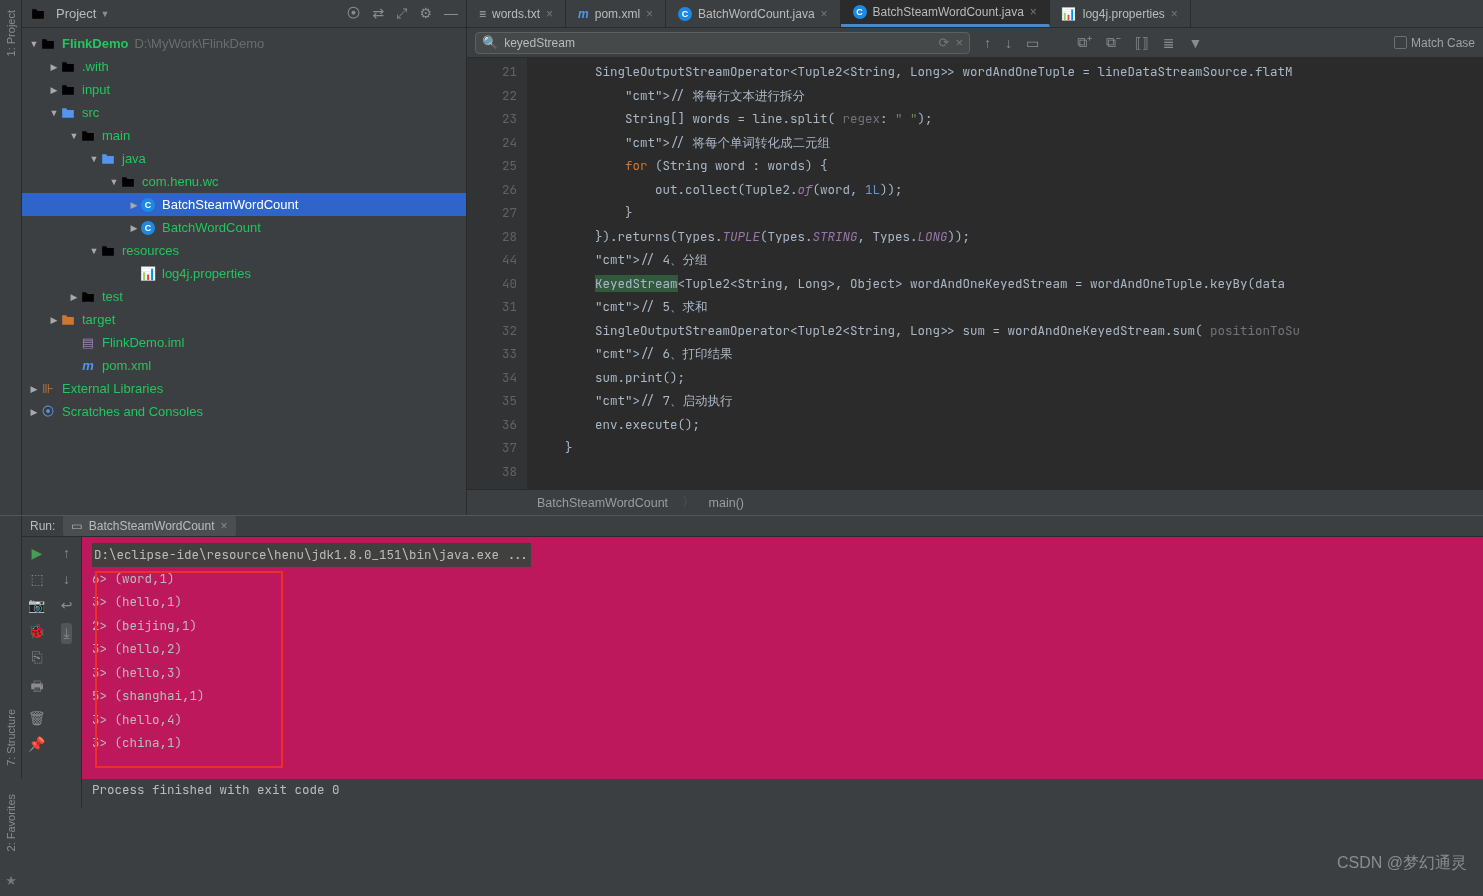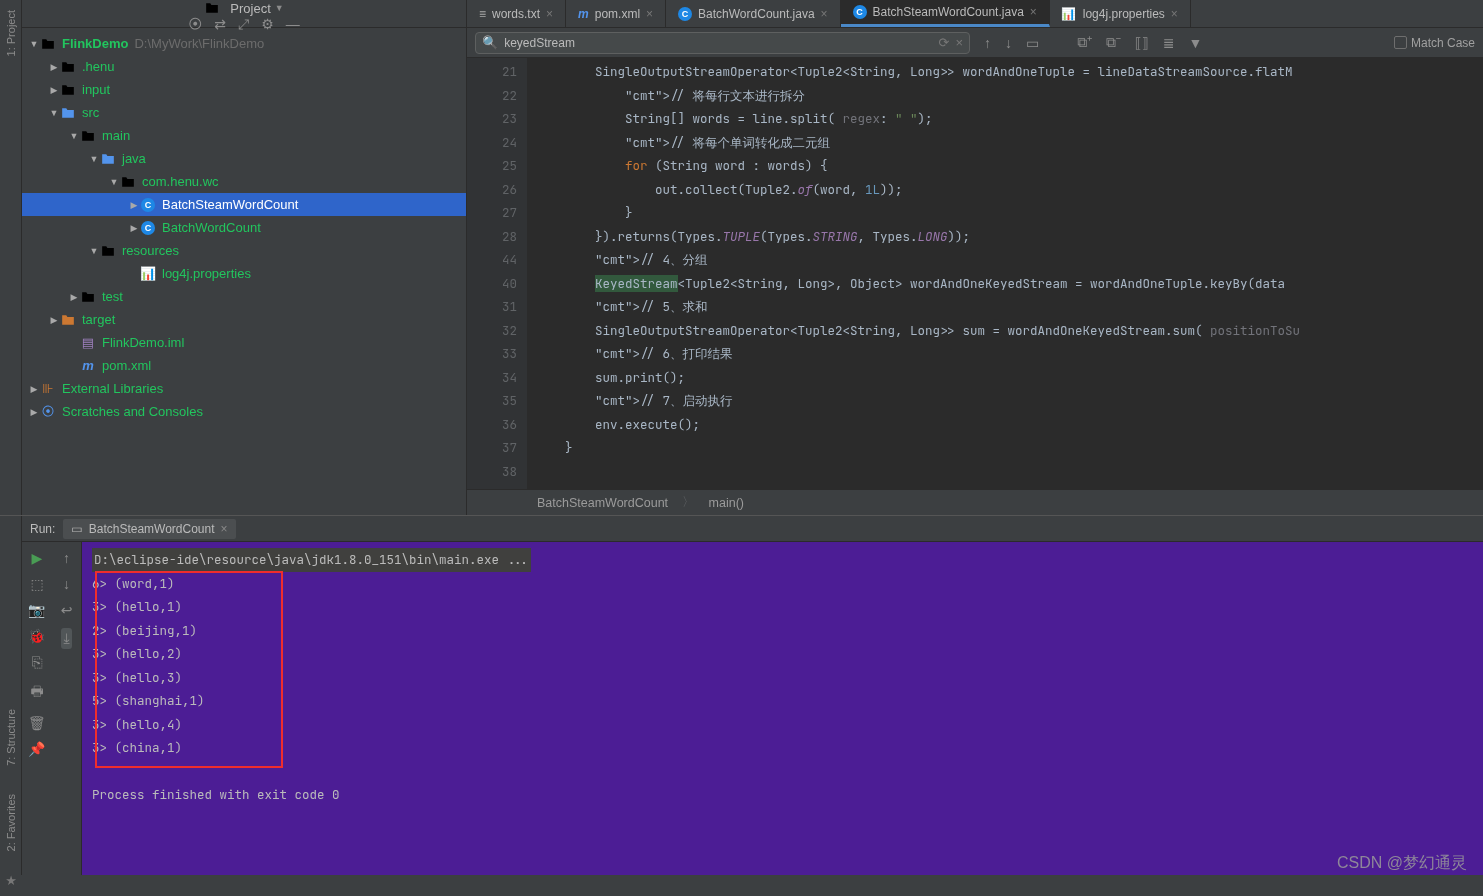--- a/index.html
+++ b/index.html
@@ -43,21 +43,20 @@
     display: flex;
     flex-direction: column;
     border-right: 1px solid #2b2b2b;
   }
   .project-header {
     height: 28px;
     display: flex;
     align-items: center;
     padding: 0 8px;
     border-bottom: 1px solid #2b2b2b;
-    flex-direction: column;
   }
   .project-header .title {
     flex: 1;
     display: flex;
     align-items: center;
     gap: 4px;
     color: #bbbbbb;
   }
   .project-header .icons {
     display: flex;
@@ -191,22 +190,22 @@
     display:flex; align-items:center;
     gap:14px; padding:0 20px 0 70px;
     font-size:12.5px; color:#9b9b9b;
     border-top:1px solid #2b2b2b;
     background:#3c3f41;
   }
   .crumbs span.sep { color:#606366; }
 
   
   .run-panel {
-    height: 360px;
-    background:#4c1d95;
+    height: 264px;
+    background:#be185d;
     border-top: 1px solid #555;
     display:flex;
   }
   .run-left {
     width:22px;
     background:#3c3f41;
     border-right:1px solid #2b2b2b;
   }
   .run-body { flex:1; display:flex; flex-direction:column; }
   .run-header {
@@ -312,21 +311,21 @@
         <span class="node-label" style="font-weight:bold">FlinkDemo</span>
         <span class="path-dim">D:\MyWork\FlinkDemo</span>
       </div>
       <div class="tree-row" style="padding-left:26px">
           <span class="arrow">▶</span>
           <span class="node-icon">
             <svg class="folder-svg" viewBox="0 0 24 20">
               <path d="M2 2h7l2 3h11v13H2z"></path>
             </svg>
           </span>
-          <span class="node-label">.henu</span>
+          <span class="node-label">.with</span>
         </div>
       <div class="tree-row" style="padding-left:26px">
           <span class="arrow">▶</span>
           <span class="node-icon">
             <svg class="folder-svg" viewBox="0 0 24 20">
               <path d="M2 2h7l2 3h11v13H2z"></path>
             </svg>
           </span>
           <span class="node-label">input</span>
         </div>
@@ -559,21 +558,21 @@
         <span class="run-icon">🗑</span>
         <span class="run-icon">📌</span>
       </div>
       <div class="run-icons-col two">
         <span class="run-icon">↑</span>
         <span class="run-icon">↓</span>
         <span class="run-icon">↩</span>
         <span class="run-icon" style="background:#515658;padding:2px;border-radius:3px">⤓</span>
       </div>
       <div class="console" id="console">
-          <pre style="font-family:inherit"><span class="console-cmd">D:\eclipse-ide\resource\java\jdk1.8.0_151\bin\main.exe ...</span>
+          <pre style="font-family:inherit"><span class="console-cmd">D:\eclipse-ide\resource\henu\jdk1.8.0_151\bin\java.exe ...</span>
 6&gt; (word,1)
 3&gt; (hello,1)
 2&gt; (beijing,1)
 3&gt; (hello,2)
 3&gt; (hello,3)
 5&gt; (shanghai,1)
 3&gt; (hello,4)
 3&gt; (china,1)
 
 Process finished with exit code 0

